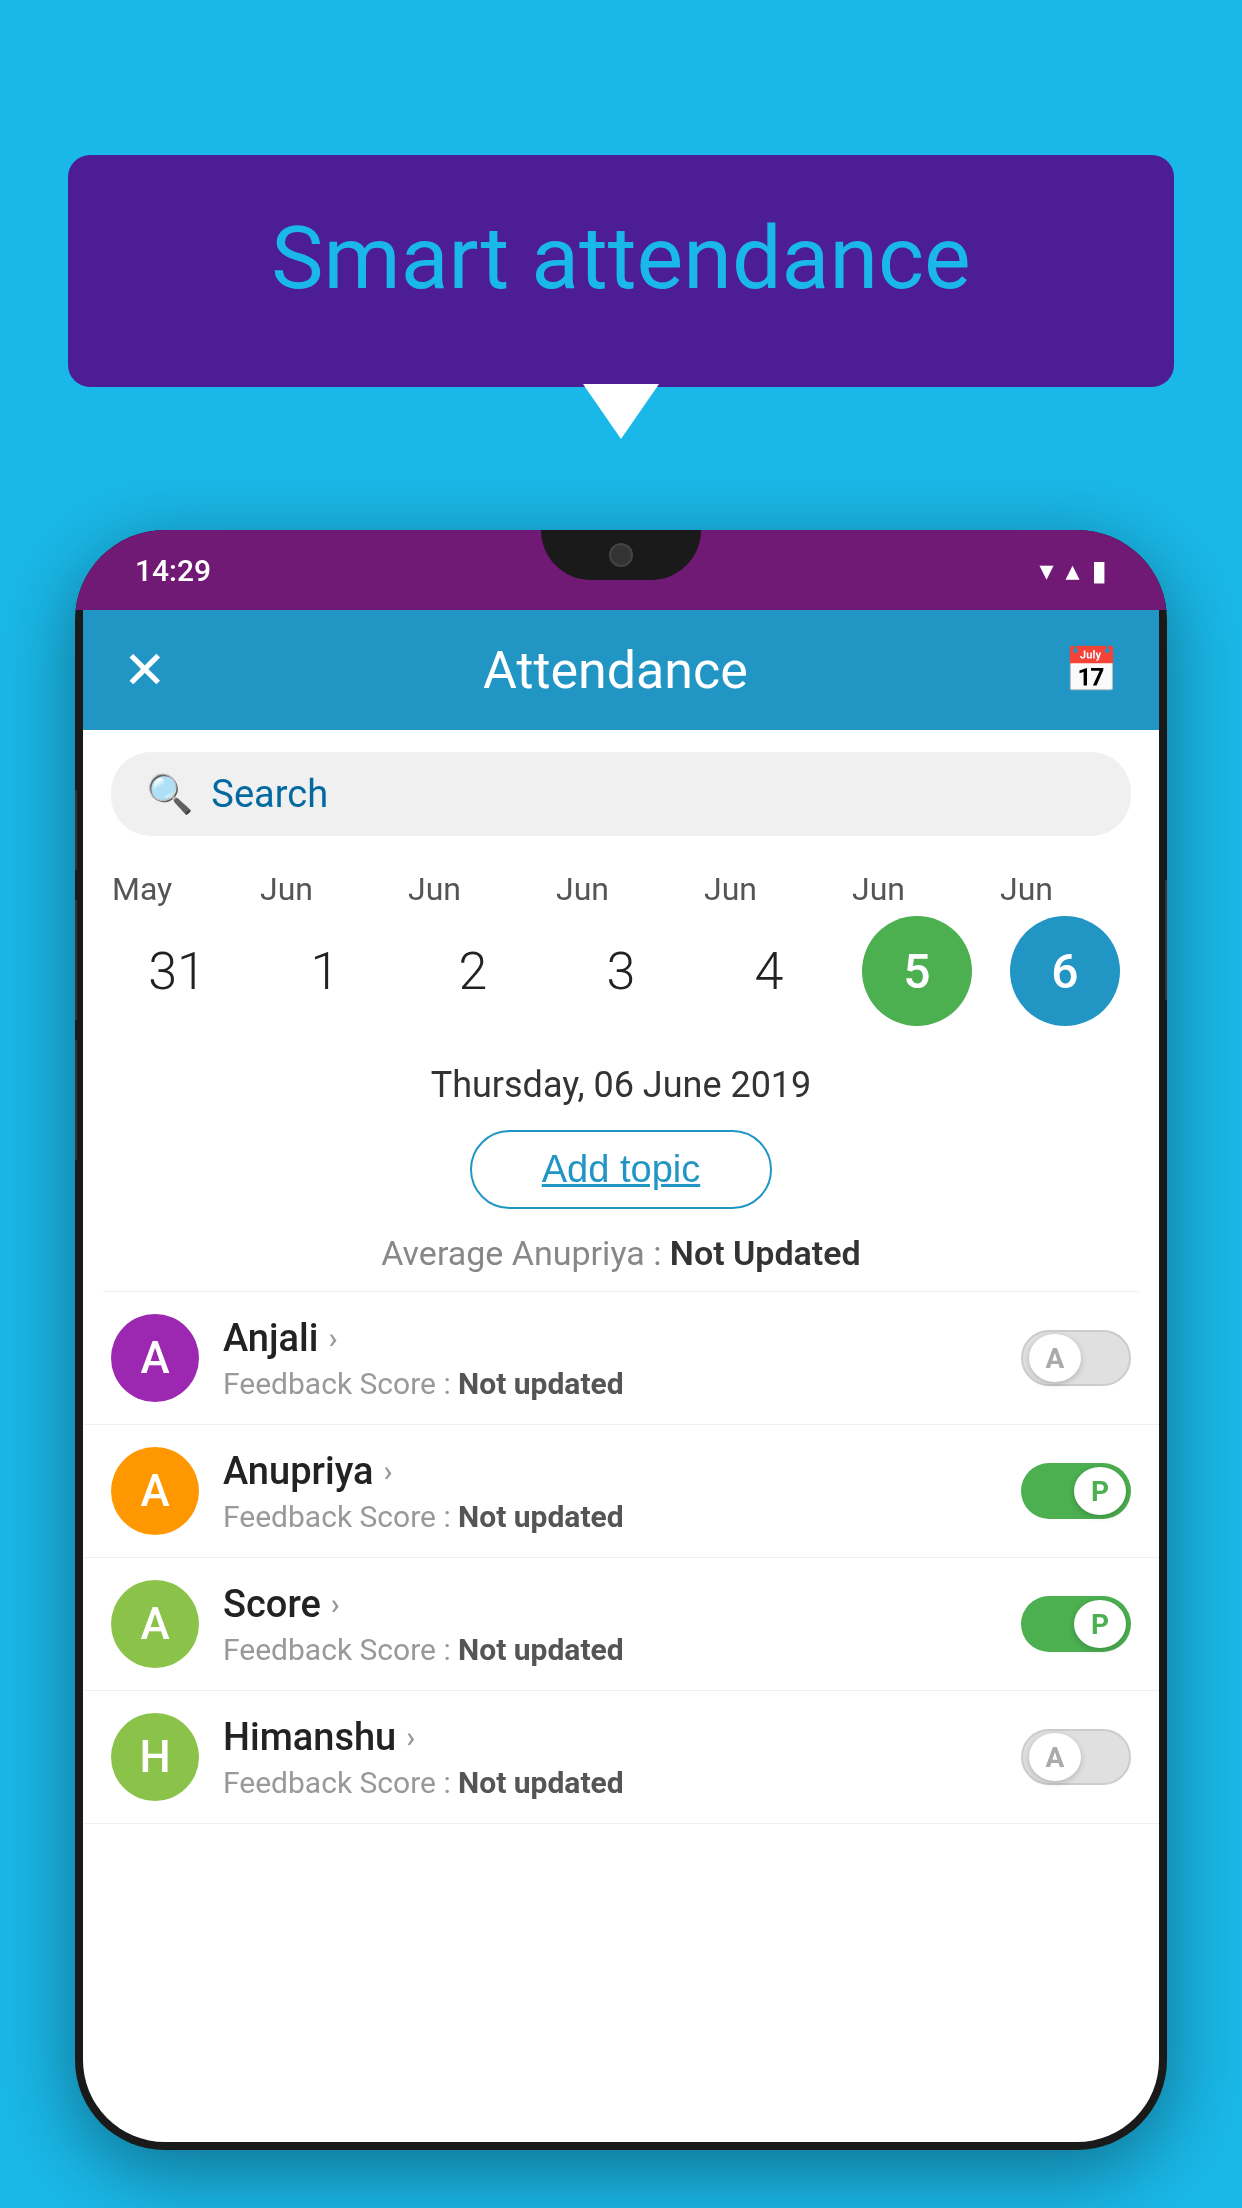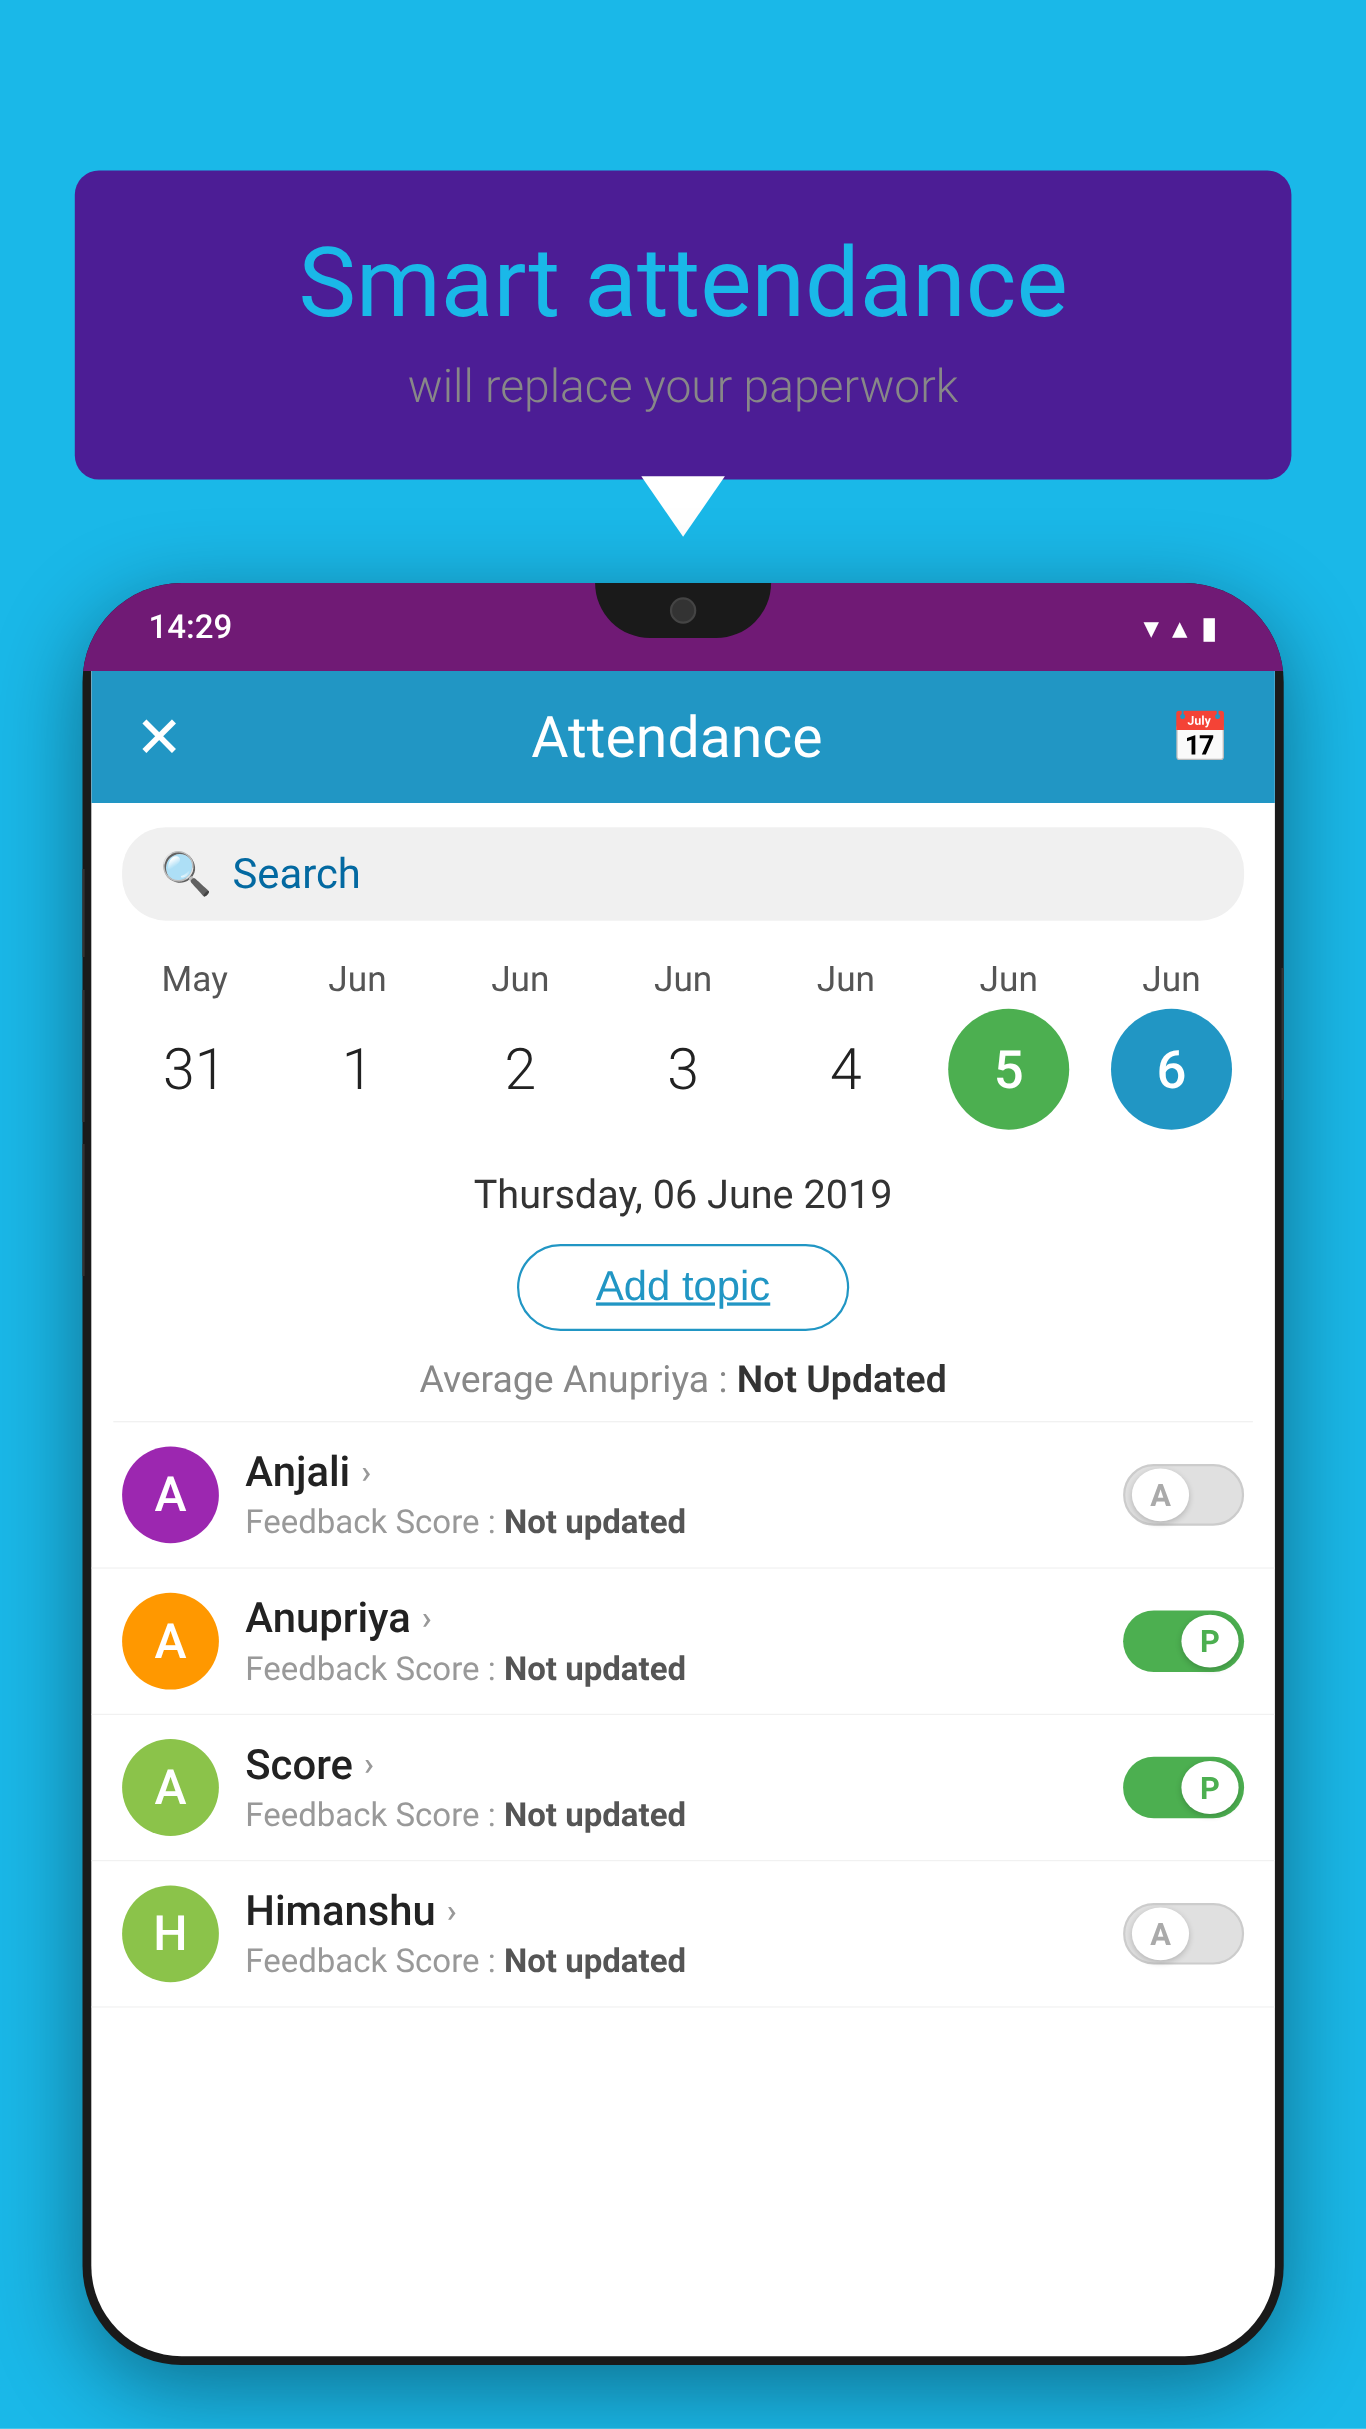--- a/index.html
+++ b/index.html
@@ -181,21 +181,20 @@
       padding: 12px 20px 20px;
     }
     .calendar-months {
       display: flex;
       justify-content: space-around;
       margin-bottom: 8px;
     }
     .cal-month {
       font-size: 32px;
       color: #555;
-      text-align: center;
       width: 130px;
     }
     .calendar-dates {
       display: flex;
       justify-content: space-around;
       align-items: center;
     }
     .cal-date {
       font-size: 52px;
       color: #222;
@@ -399,21 +398,20 @@
       background: #333;
       border-radius: 4px 0 0 4px;
     }
   </style>
 </head>
 <body>
 
 <div class="speech-bubble-container">
   <div class="speech-bubble">
     <div class="bubble-title">Smart attendance</div>
-    <div class="bubble-subtitle">will replace your paperwork</div>
   </div>
 </div>
 
 <div class="phone-container">
   <div class="phone-frame">
 
     <div class="side-btn-right"></div>
     <div class="side-btn-left-1"></div>
     <div class="side-btn-left-2"></div>
     <div class="side-btn-left-3"></div>

